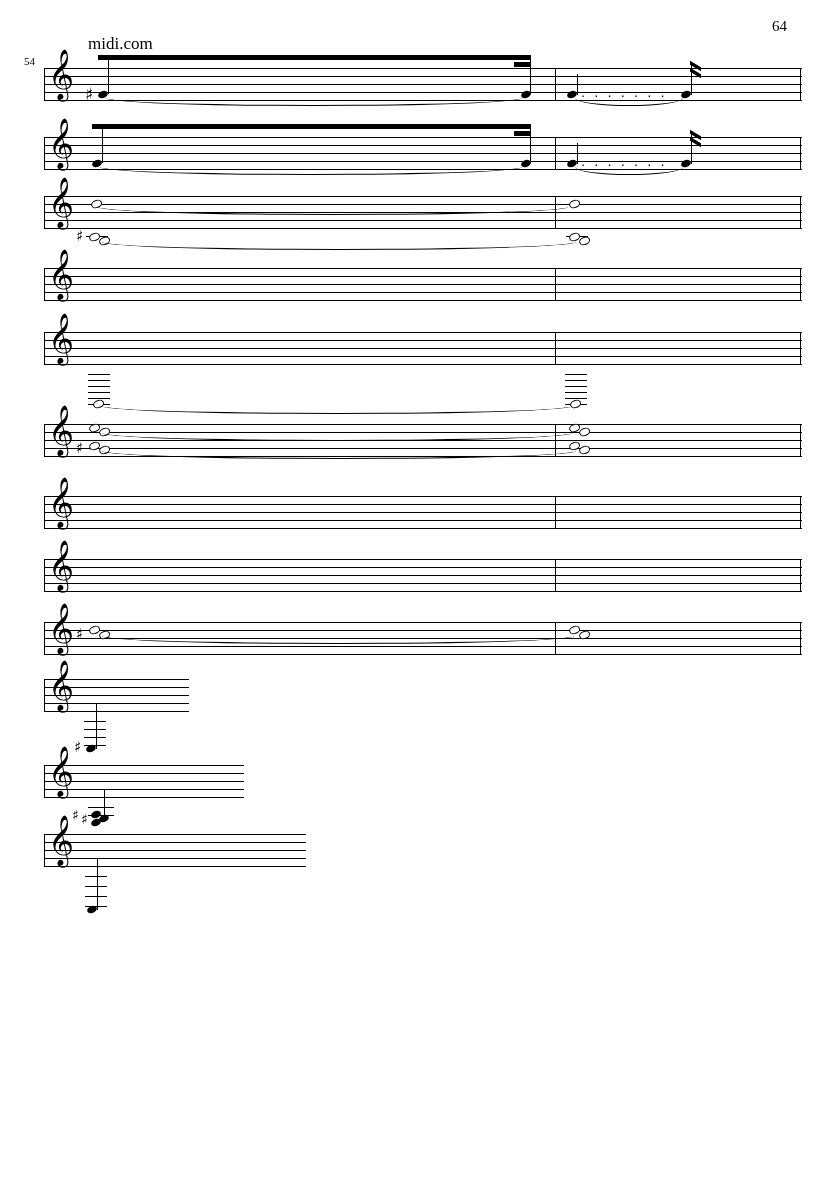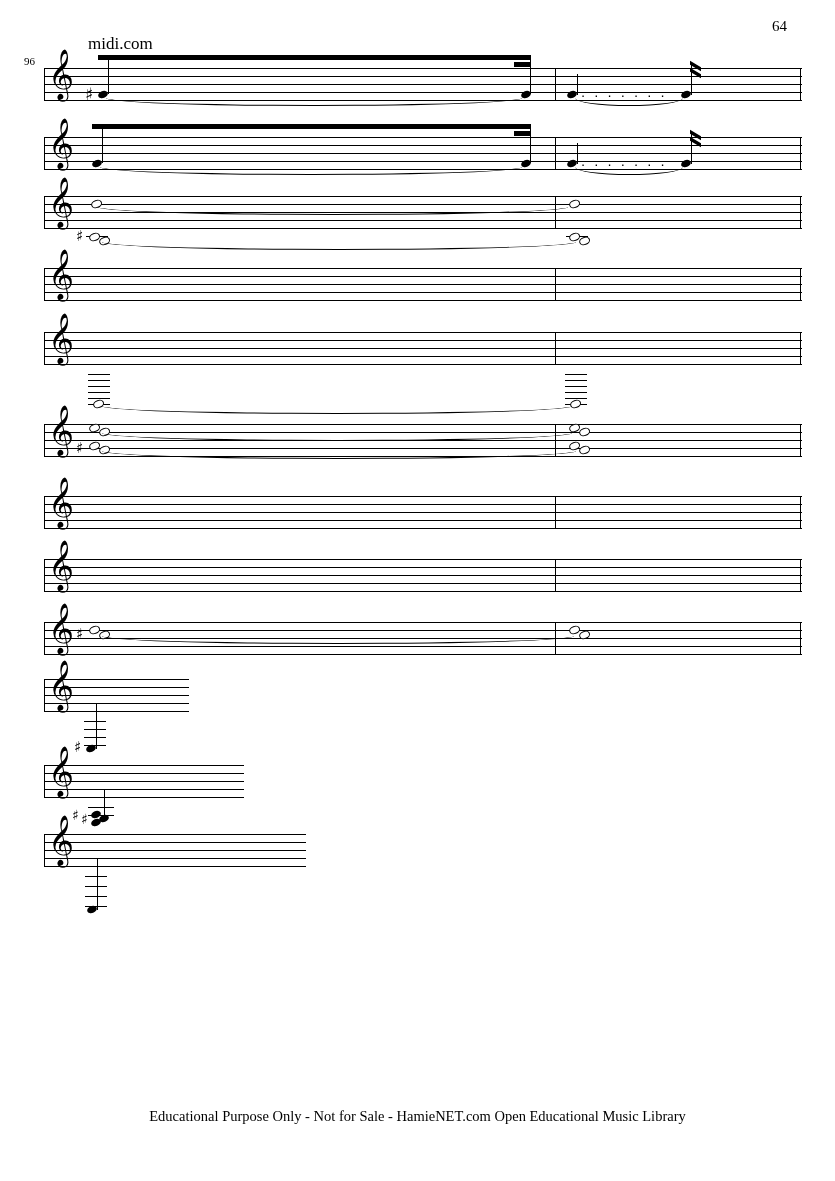--- a/index.html
+++ b/index.html
@@ -154,21 +154,21 @@
     line-height: 1;
   }
 </style>
 </head>
 <body>
 
 <div id="page">
 
   <div class="page-number">64</div>
   <div class="watermark-top">midi.com</div>
-  <div class="measure-number">96</div>
+  <div class="measure-number">54</div>
 
   <div class="system" style="top:68px;">
     <div class="staff">
       <div class="line l0"></div>
       <div class="line l1"></div>
       <div class="line l2"></div>
       <div class="line l3"></div>
       <div class="line l4"></div>
       <div class="barline start"></div>
       <div class="barline mid"></div>
@@ -438,14 +438,13 @@
 
       <div class="stem" style="left:53px; top:24px; height:52px;"></div>
       <div class="ledger" style="left:41px; top:42px; width:22px;"></div>
       <div class="ledger" style="left:41px; top:52px; width:22px;"></div>
       <div class="ledger" style="left:41px; top:62px; width:22px;"></div>
       <div class="ledger" style="left:41px; top:72px; width:22px;"></div>
       <div class="nhead-fill" style="left:43px; top:72px;"></div>
     </div>
   </div>
 
-  <div class="footer">Educational Purpose Only - Not for Sale - HamieNET.com Open Educational Music Library</div>
 </div>
 
 </body></html>

